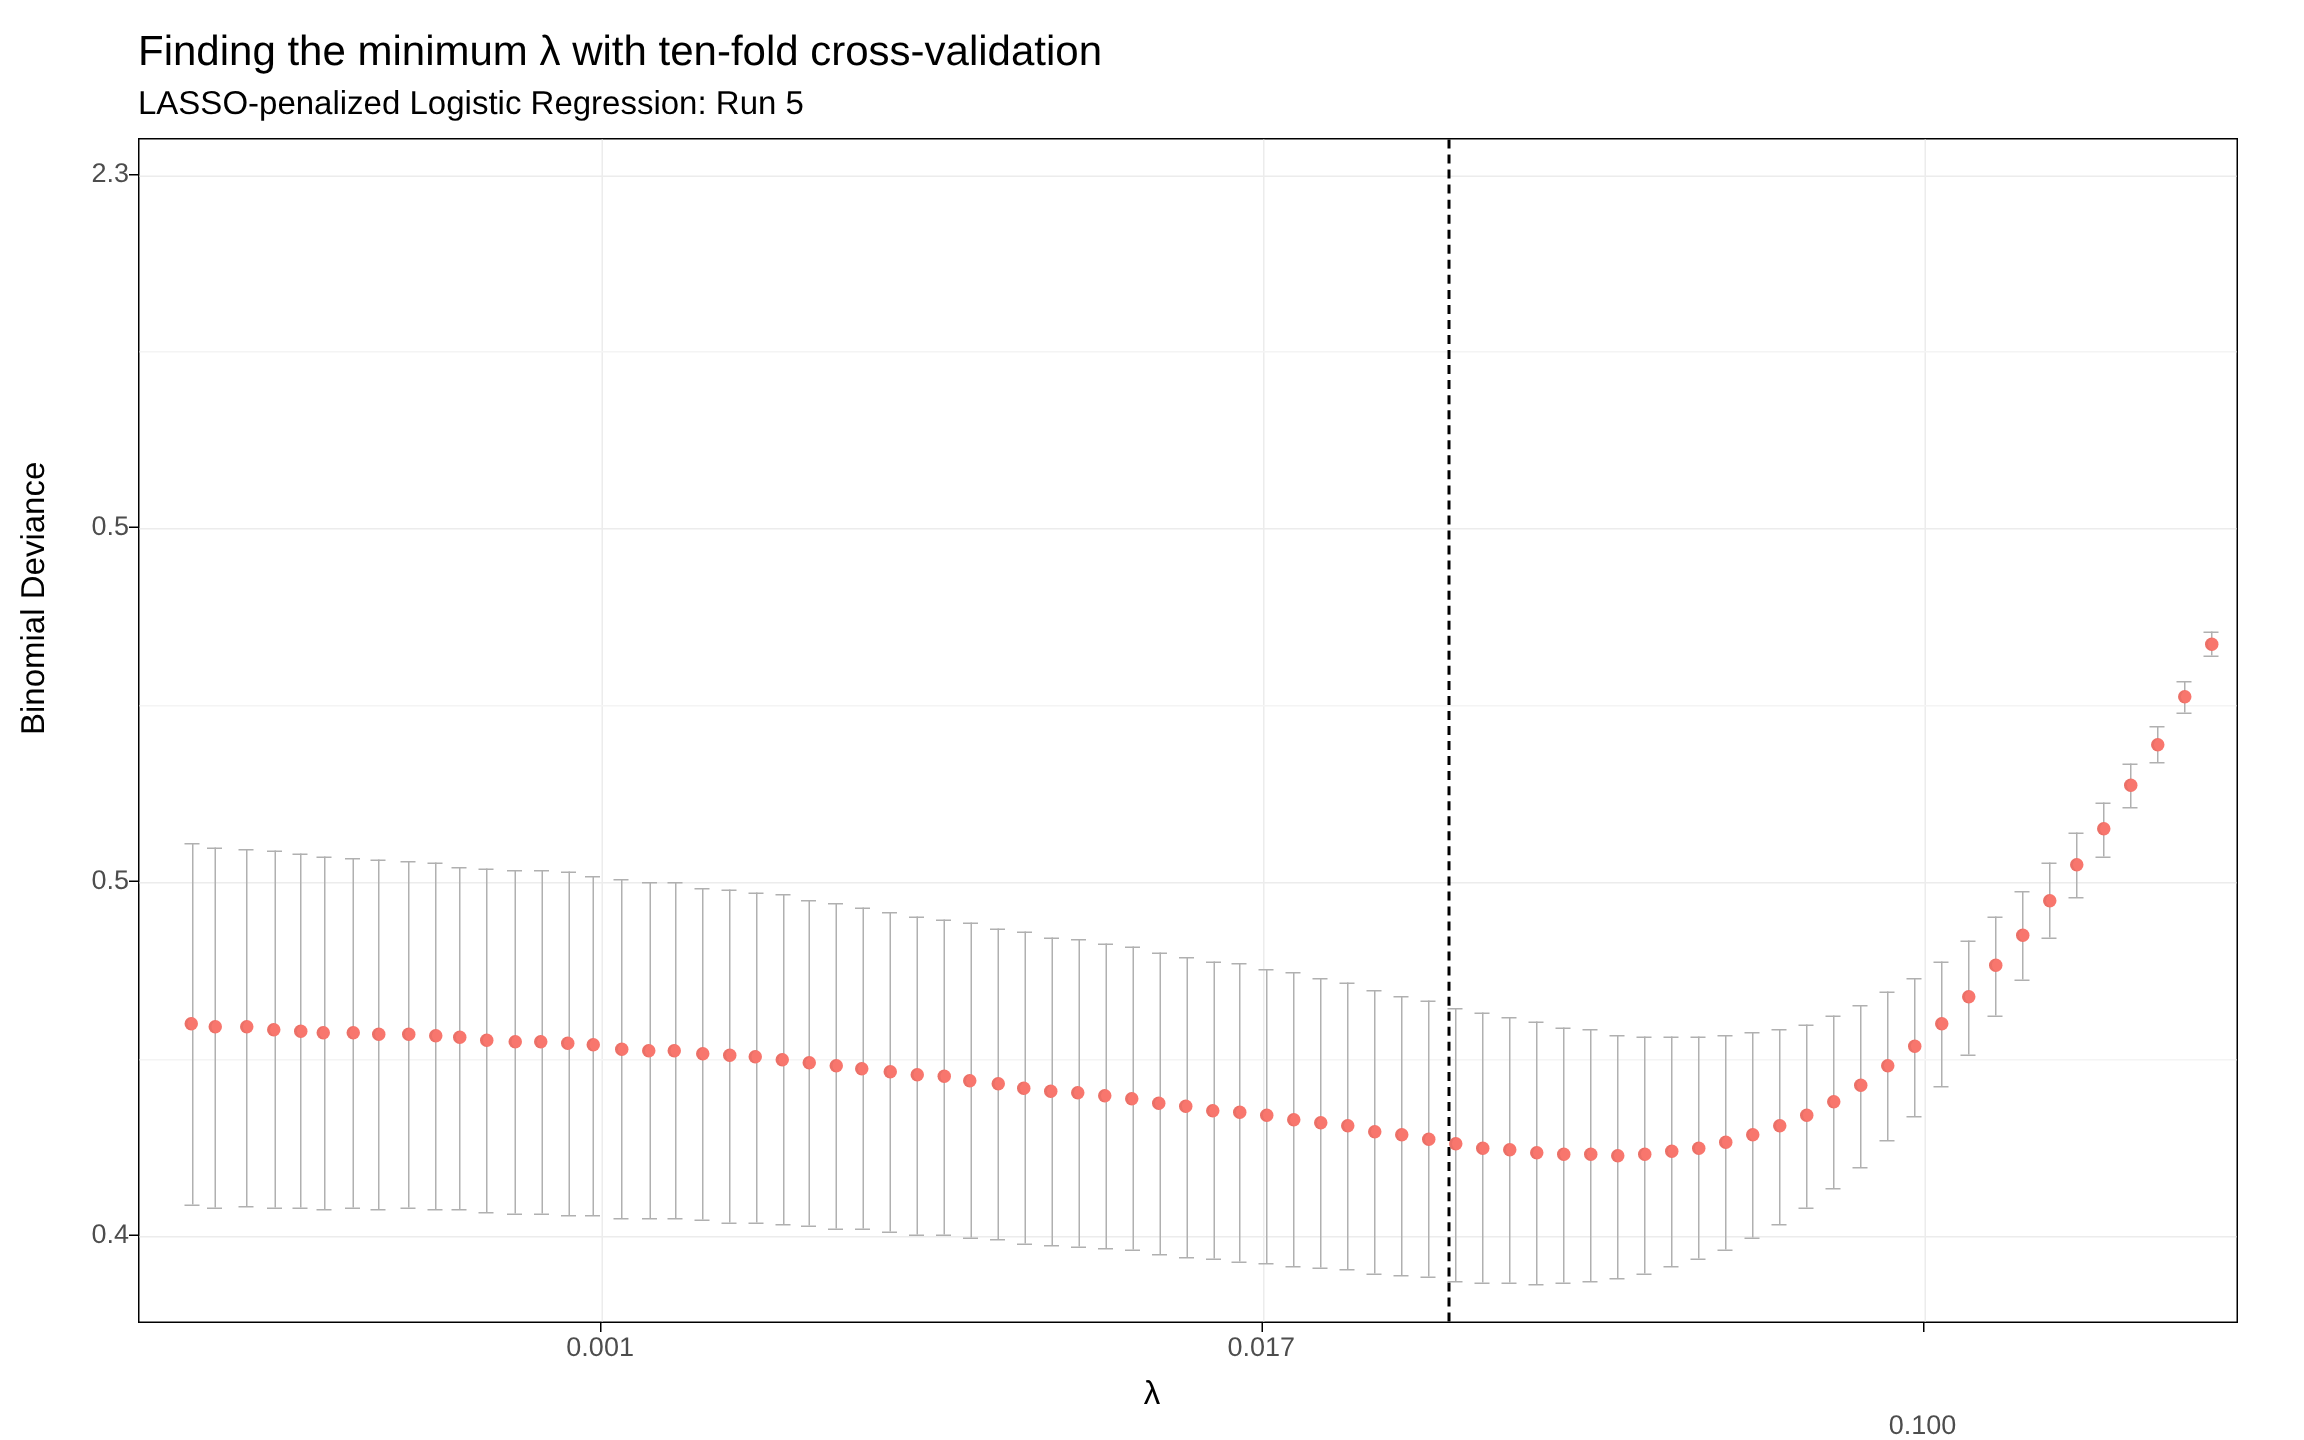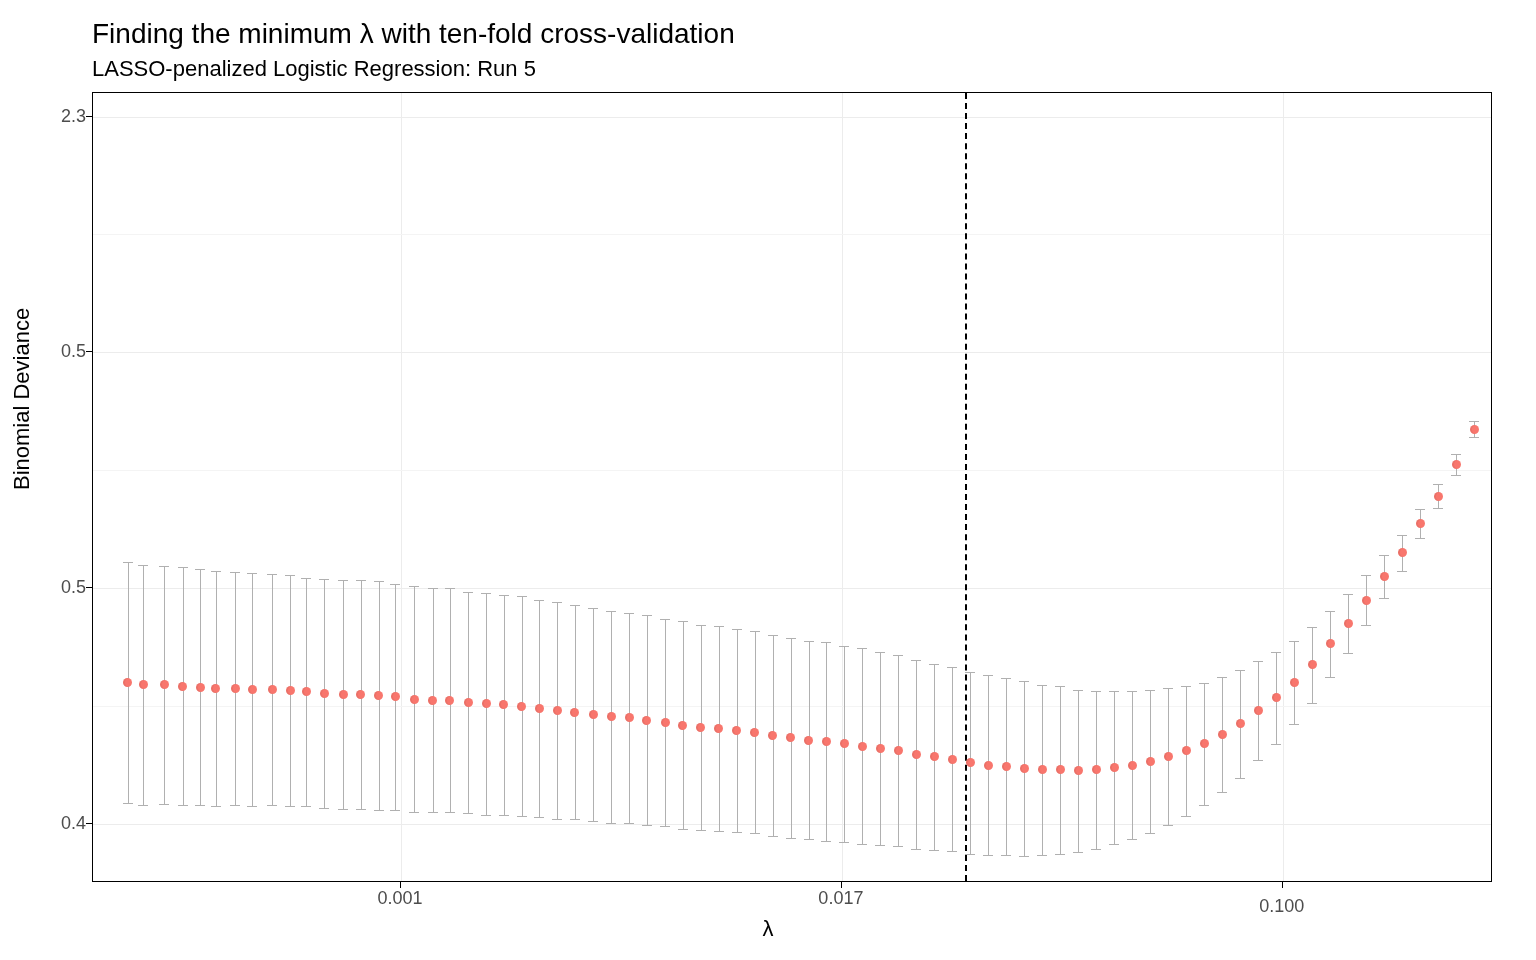--- a/index.html
+++ b/index.html
@@ -446,21 +446,21 @@
 
   <div class="axis-label-y" style="left:22px; top:490px;">Binomial Deviance</div>
   <div class="axis-label-x" style="bottom:18px;">λ</div>
 
   <div id="axis-ticks">
       <div class="tickmark-x" style="left: 400.101px;"></div>
       <div class="tick-x" style="left: 400.101px; top: 888px;">0.001</div>
       <div class="tickmark-x" style="left: 840.895px;"></div>
       <div class="tick-x" style="left: 840.895px; top: 888px;">0.017</div>
       <div class="tickmark-x" style="left: 1281.69px;"></div>
-      <div class="tick-x" style="left: 1281.69px; top: 896px;">0.100</div>
+      <div class="tick-x" style="left: 1281.69px; top: 940px;">0.100</div>
       <div class="tickmark-y" style="top: 823.045px;"></div>
       <div class="tick-y" style="top: 823.045px;">0.4</div>
       <div class="tickmark-y" style="top: 587.224px;"></div>
       <div class="tick-y" style="top: 587.224px;">0.5</div>
       <div class="tickmark-y" style="top: 351.403px;"></div>
       <div class="tick-y" style="top: 351.403px;">0.5</div>
       <div class="tickmark-y" style="top: 115.582px;"></div>
       <div class="tick-y" style="top: 115.582px;">2.3</div>
     </div>
 </div>

